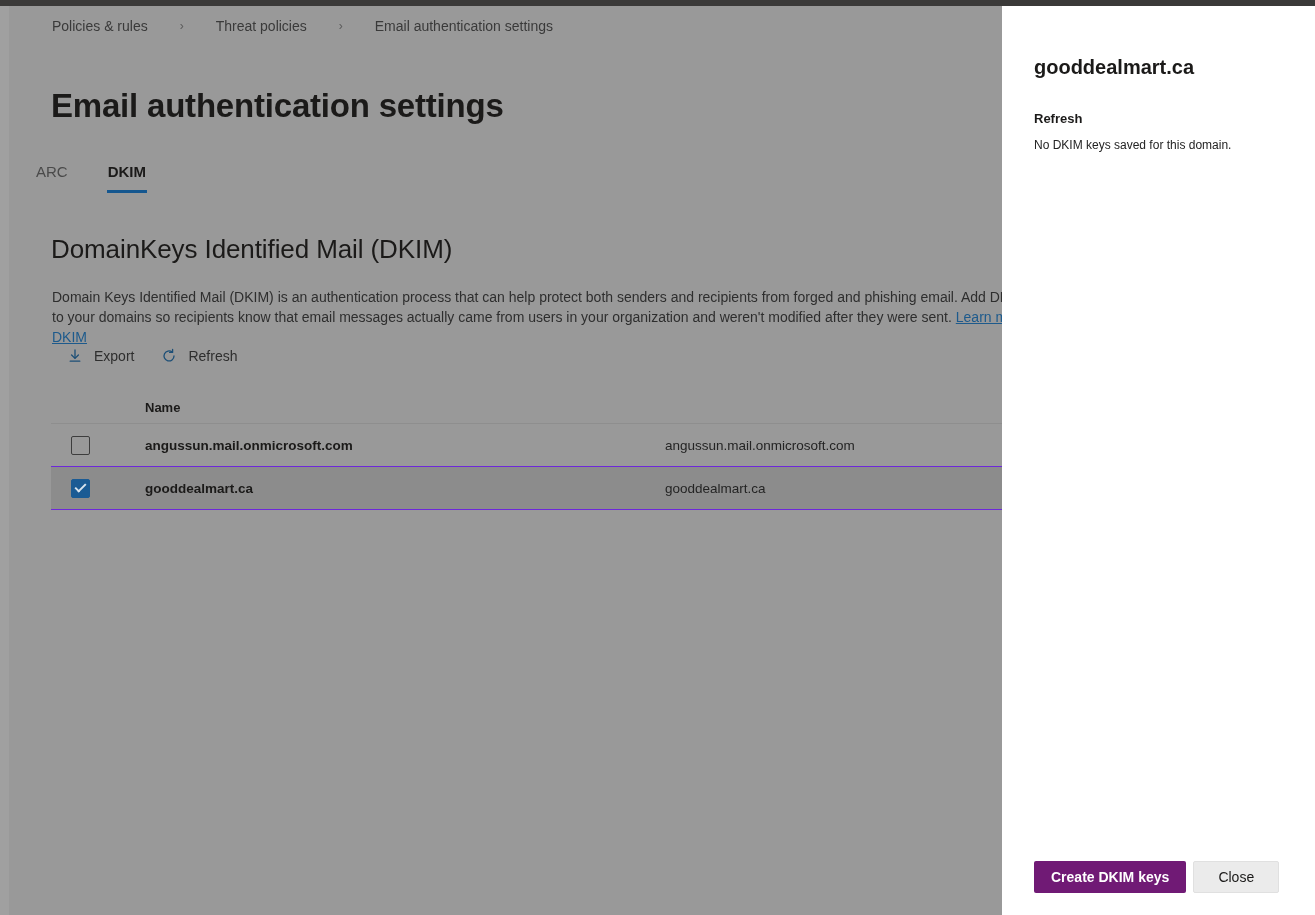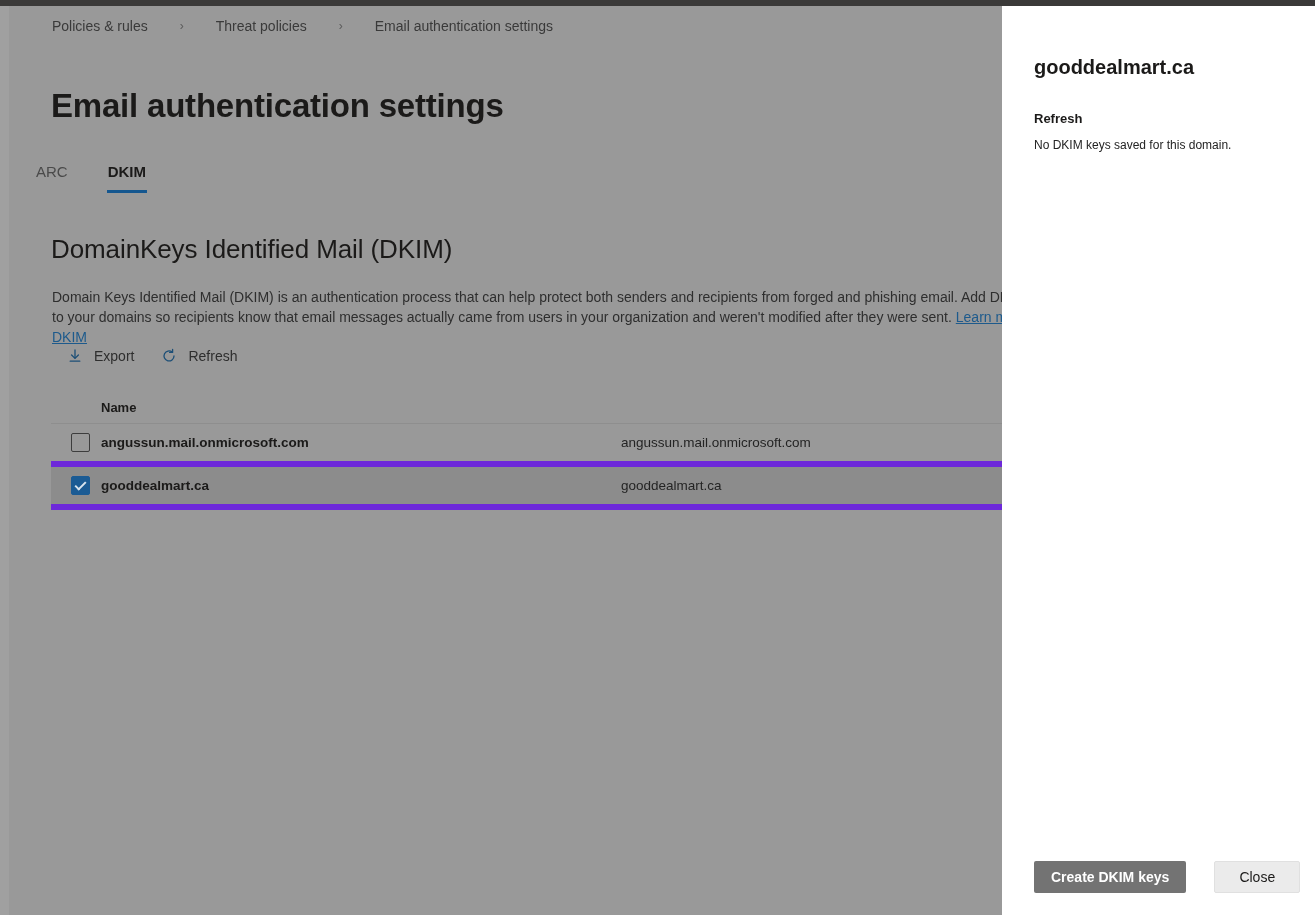--- a/index.html
+++ b/index.html
@@ -180,41 +180,42 @@
     height: 33px;
     border-bottom: 1px solid #8e8e8e;
     font-size: 13px;
     font-weight: bold;
     color: #242424;
   }
   .t-row {
     display: flex;
     align-items: center;
     height: 43px;
-    border-bottom: 6px solid #6d28d9;
+    border-bottom: 1px solid #6d28d9;
     font-size: 13.5px;
     color: #1b1a19;
     cursor: pointer;
   }
   .t-row.selected {
     background: #8c8c8c;
   }
   .col-check {
     width: 50px;
     display: flex;
     align-items: center;
     justify-content: flex-start;
     padding-left: 20px;
     flex: none;
   }
   .col-name {
     width: 520px;
     flex: none;
     font-weight: bold;
     color: #1b1a19;
+    margin-left: 44px;
   }
   .t-head .col-name { font-weight: bold; }
   .col-domain {
     flex: 1;
     color: #242424;
     font-weight: normal;
   }
 
   .checkbox {
     width: 19px;
@@ -287,24 +288,24 @@
     font-family: "Liberation Sans", sans-serif;
     border: 1px solid transparent;
     border-radius: 2px;
     cursor: pointer;
     display: inline-flex;
     align-items: center;
     justify-content: center;
     white-space: nowrap;
   }
   .btn-primary {
-    background: #737373;
+    background: #701a75;
     color: #ffffff;
     font-weight: bold;
-    margin-right: 28px;
+    margin-right: 7px;
     min-width: 146px;
   }
   .btn-secondary {
     background: #ebebeb;
     color: #1b1a19;
     border-color: #e0e0e0;
     min-width: 86px;
   }
 </style>
 </head>

